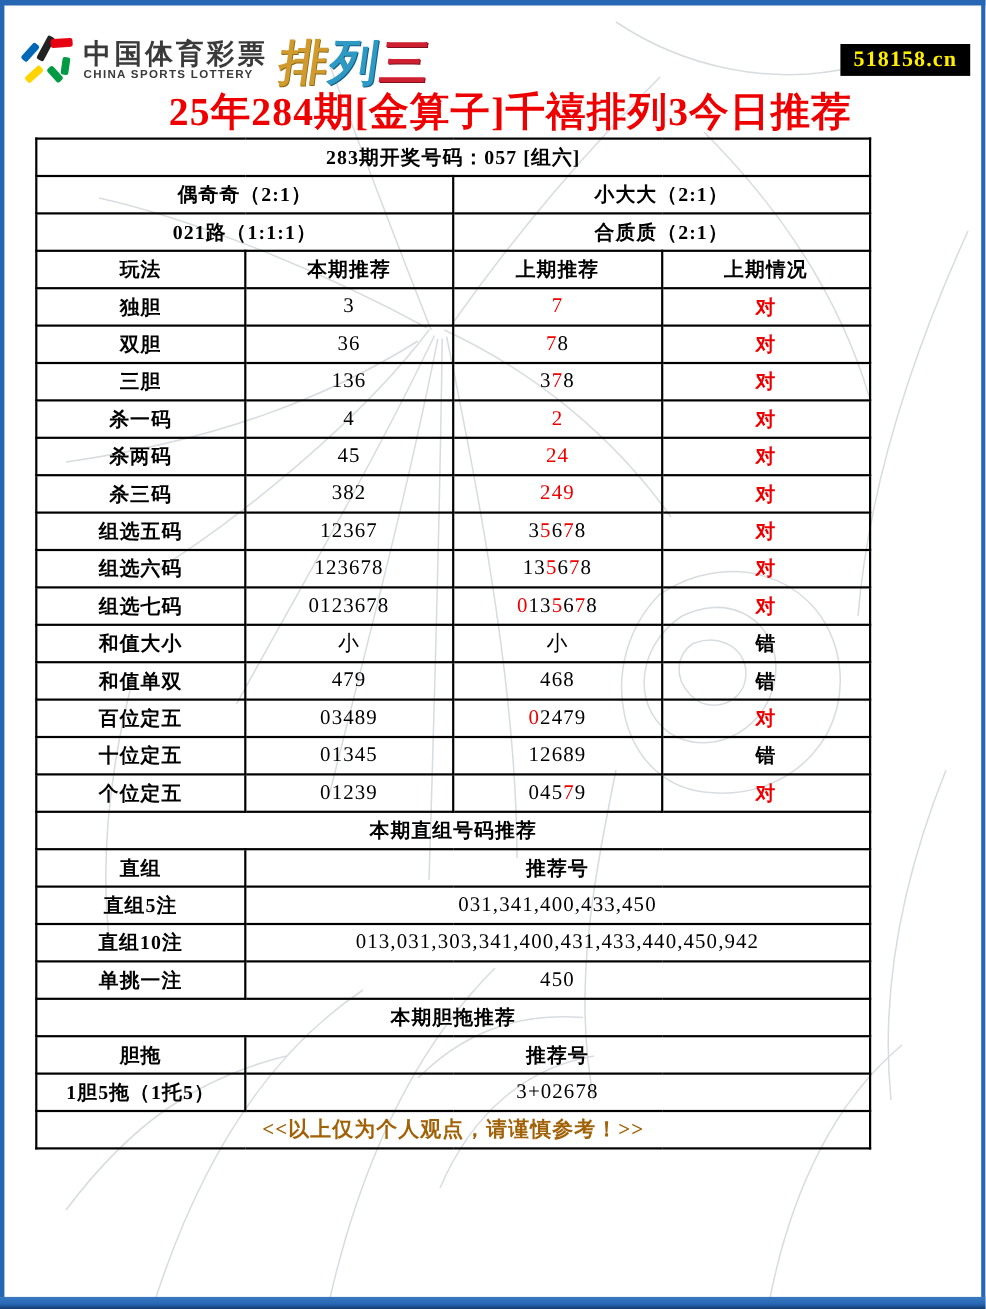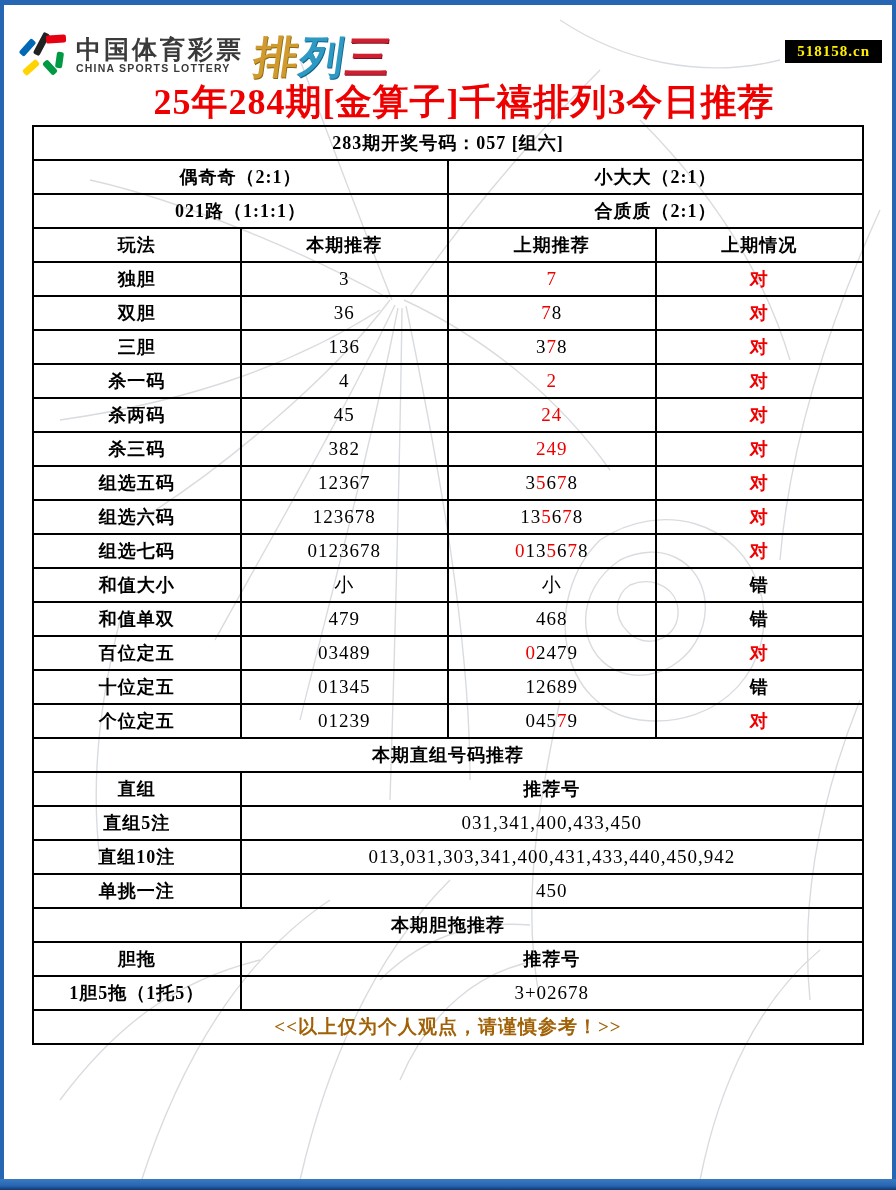--- a/index.html
+++ b/index.html
@@ -33,29 +33,29 @@
   .logo-text{margin-left:8px;margin-top:6px;}
   .logo-cn{font-size:25px;font-weight:bold;color:#3a3a3a;letter-spacing:3px;line-height:26px;font-family:"Liberation Sans","DejaVu Sans",sans-serif;}
   .logo-en{font-size:10.5px;font-weight:bold;color:#3a3a3a;letter-spacing:1.2px;line-height:12px;font-family:"Liberation Sans","DejaVu Sans",sans-serif;}
   .brand{margin-left:10px;margin-top:-2px;font-size:44px;font-weight:900;transform:skewX(-8deg);
          font-family:"Liberation Sans","DejaVu Sans",sans-serif;letter-spacing:2px;}
   .brand .c0{color:#d19a2f;text-shadow:1px 1px 0 #8a6a10;}
   .brand .c1{color:#2e9ac4;text-shadow:1px 1px 0 #11608a;}
   .brand .c2{color:#cf2031;text-shadow:1px 1px 0 #7c1020;}
   .badge{
     position:absolute;top:20px;right:14px;background:#000;color:#ffee00;
-    font-size:15px;font-weight:bold;padding:3px 12px;letter-spacing:1px;
+    font-size:20px;font-weight:bold;padding:3px 12px;letter-spacing:1px;
   }
   .page-title{
     position:absolute;top:58px;left:16px;width:100%;text-align:center;
     font-size:36px;font-weight:bold;color:#ee0000;letter-spacing:1px;white-space:nowrap;
   }
   
   .tbl-wrap{position:absolute;left:32px;top:125px;width:832px;z-index:2;}
-  table{border-collapse:collapse;table-layout:fixed;width:832px;background:transparent;}
+  table{border-collapse:collapse;table-layout:fixed;width:760px;background:transparent;}
   col{width:25%;}
   td{
     border:2px solid #000;height:32px;text-align:center;vertical-align:middle;
     font-size:18px;color:#000;padding:0 4px;overflow:hidden;white-space:nowrap;
   }
   td.b{font-weight:bold;letter-spacing:1px;}
   td.num{font-size:19px;letter-spacing:1px;}
   span.red{color:#ee0000;}
   td.red{color:#ee0000;}
   td.footer-cell{color:#a16207;font-weight:bold;font-size:19px;letter-spacing:1px;}

